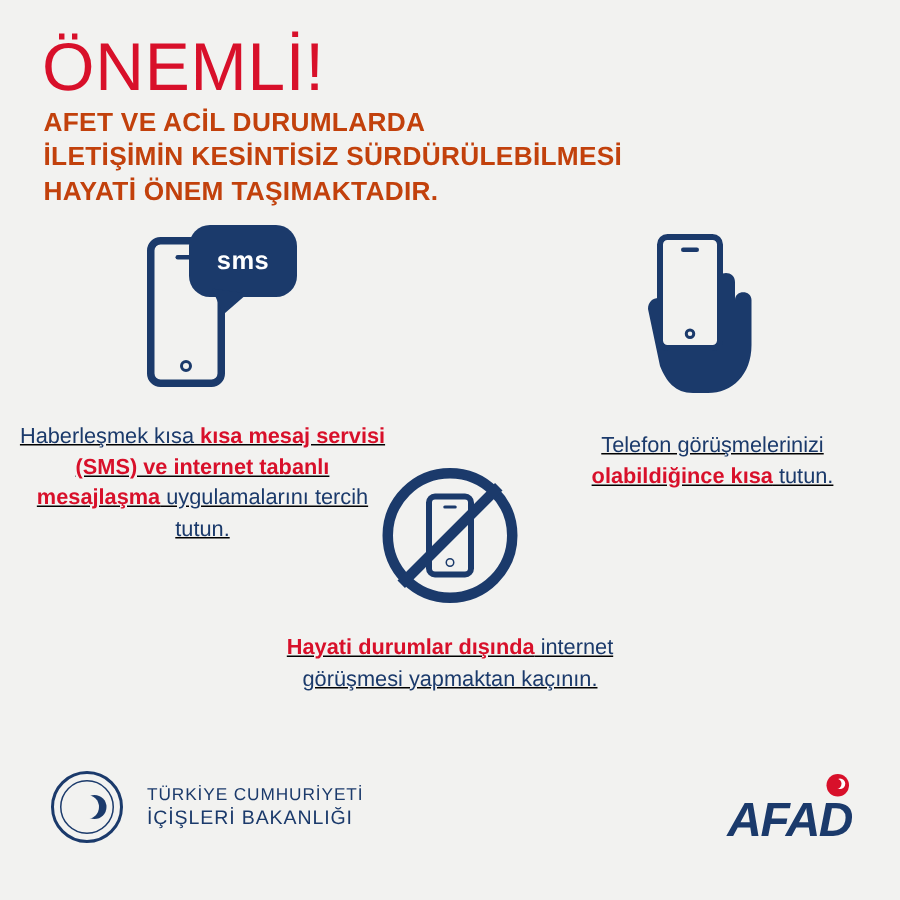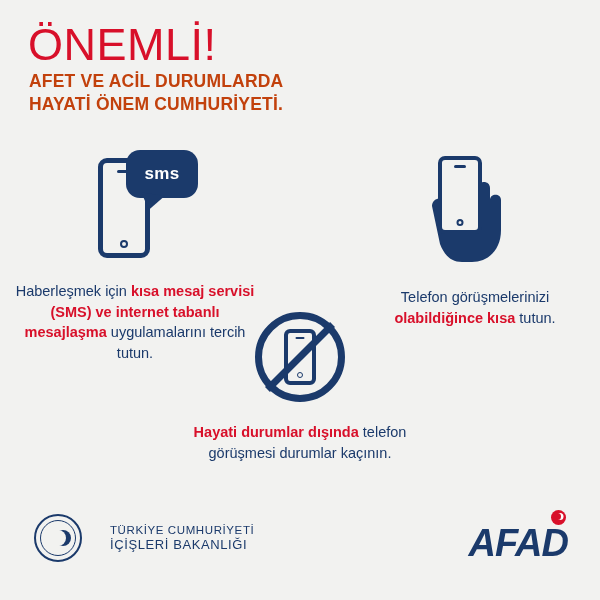--- a/index.html
+++ b/index.html
@@ -42,20 +42,21 @@
     font-weight: bold;
     color: #c2410c;
     line-height: 1.32;
     letter-spacing: 0.2px;
   }
   .subhead div { white-space: nowrap; }
 
   
   .block {
     position: absolute;
+    text-decoration: underline;
   }
   .caption {
     text-align: center;
     color: #1b3a6b;
     font-size: 14.5px;
     line-height: 1.42;
     font-weight: normal;
   }
   .caption b {
     color: #d8102a;
@@ -260,38 +261,38 @@
     left: 50%;
     top: 50%;
     transform: translate(-50%, -50%);
     width: 16px;
     height: 16px;
     border-radius: 50%;
     box-shadow: 5px 0 0 0 #1b3a6b;
     overflow: hidden;
   }
   .gov-text {
-    margin-left: 28px;
+    margin-left: 16px;
     color: #1b3a6b;
     line-height: 1.25;
   }
   .gov-text .l1 {
     font-size: 11.5px;
     letter-spacing: 0.6px;
   }
   .gov-text .l2 {
     font-size: 13px;
     font-weight: normal;
     letter-spacing: 0.6px;
   }
   .afad {
     position: absolute;
     right: 32px;
     bottom: 38px;
-    font-size: 38px;
+    font-size: 32px;
     font-weight: bold;
     font-style: italic;
     color: #1b3a6b;
     letter-spacing: -1px;
     line-height: 1;
   }
   .afad .dot {
     position: absolute;
     right: 2px;
     top: -14px;
@@ -313,33 +314,34 @@
 </style>
 </head>
 <body>
 
 <div class="poster">
 
   <h1 class="headline">ÖNEMLİ!</h1>
 
   <div class="subhead">
     <div>AFET VE ACİL DURUMLARDA</div>
-    <div>HAYATİ ÖNEM CUMHURİYETİ.</div>
+    <div>İLETİŞİMİN KESİNTİSİZ SÜRDÜRÜLEBİLMESİ</div>
+    <div>HAYATİ ÖNEM TAŞIMAKTADIR.</div>
   </div>
 
   <div class="block" id="block-sms">
     <div class="art">
       <div class="phone-outline">
         <span class="speaker"></span>
         <span class="home"></span>
       </div>
       <div class="sms-bubble">sms</div>
     </div>
     <div class="caption cap">
-      <span>Haberleşmek için </span><b>kısa mesaj servisi (SMS) ve internet tabanlı mesajlaşma</b><span> uygulamalarını tercih tutun.</span>
+      <span>Haberleşmek kısa </span><b>kısa mesaj servisi (SMS) ve internet tabanlı mesajlaşma</b><span> uygulamalarını tercih tutun.</span>
     </div>
   </div>
 
   <div class="block" id="block-hand">
     <div class="art">
       <div class="hand-phone">
         <span class="speaker"></span>
         <span class="home"></span>
       </div>
       <svg class="hand-svg" width="96" height="92" viewBox="0 0 96 92">
@@ -358,21 +360,21 @@
     <div class="art">
       <div class="ban">
         <div class="ban-phone">
           <span class="speaker"></span>
           <span class="home"></span>
         </div>
         <div class="slash"></div>
       </div>
     </div>
     <div class="caption cap">
-      <b>Hayati durumlar dışında</b><span> telefon görüşmesi durumlar kaçının.</span>
+      <b>Hayati durumlar dışında</b><span> internet görüşmesi yapmaktan kaçının.</span>
     </div>
   </div>
 
   <div class="gov-logo">
     <div class="seal">
       <span class="crescent"></span>
     </div>
     <div class="gov-text">
       <div class="l1">TÜRKİYE CUMHURİYETİ</div>
       <div class="l2">İÇİŞLERİ BAKANLIĞI</div>

